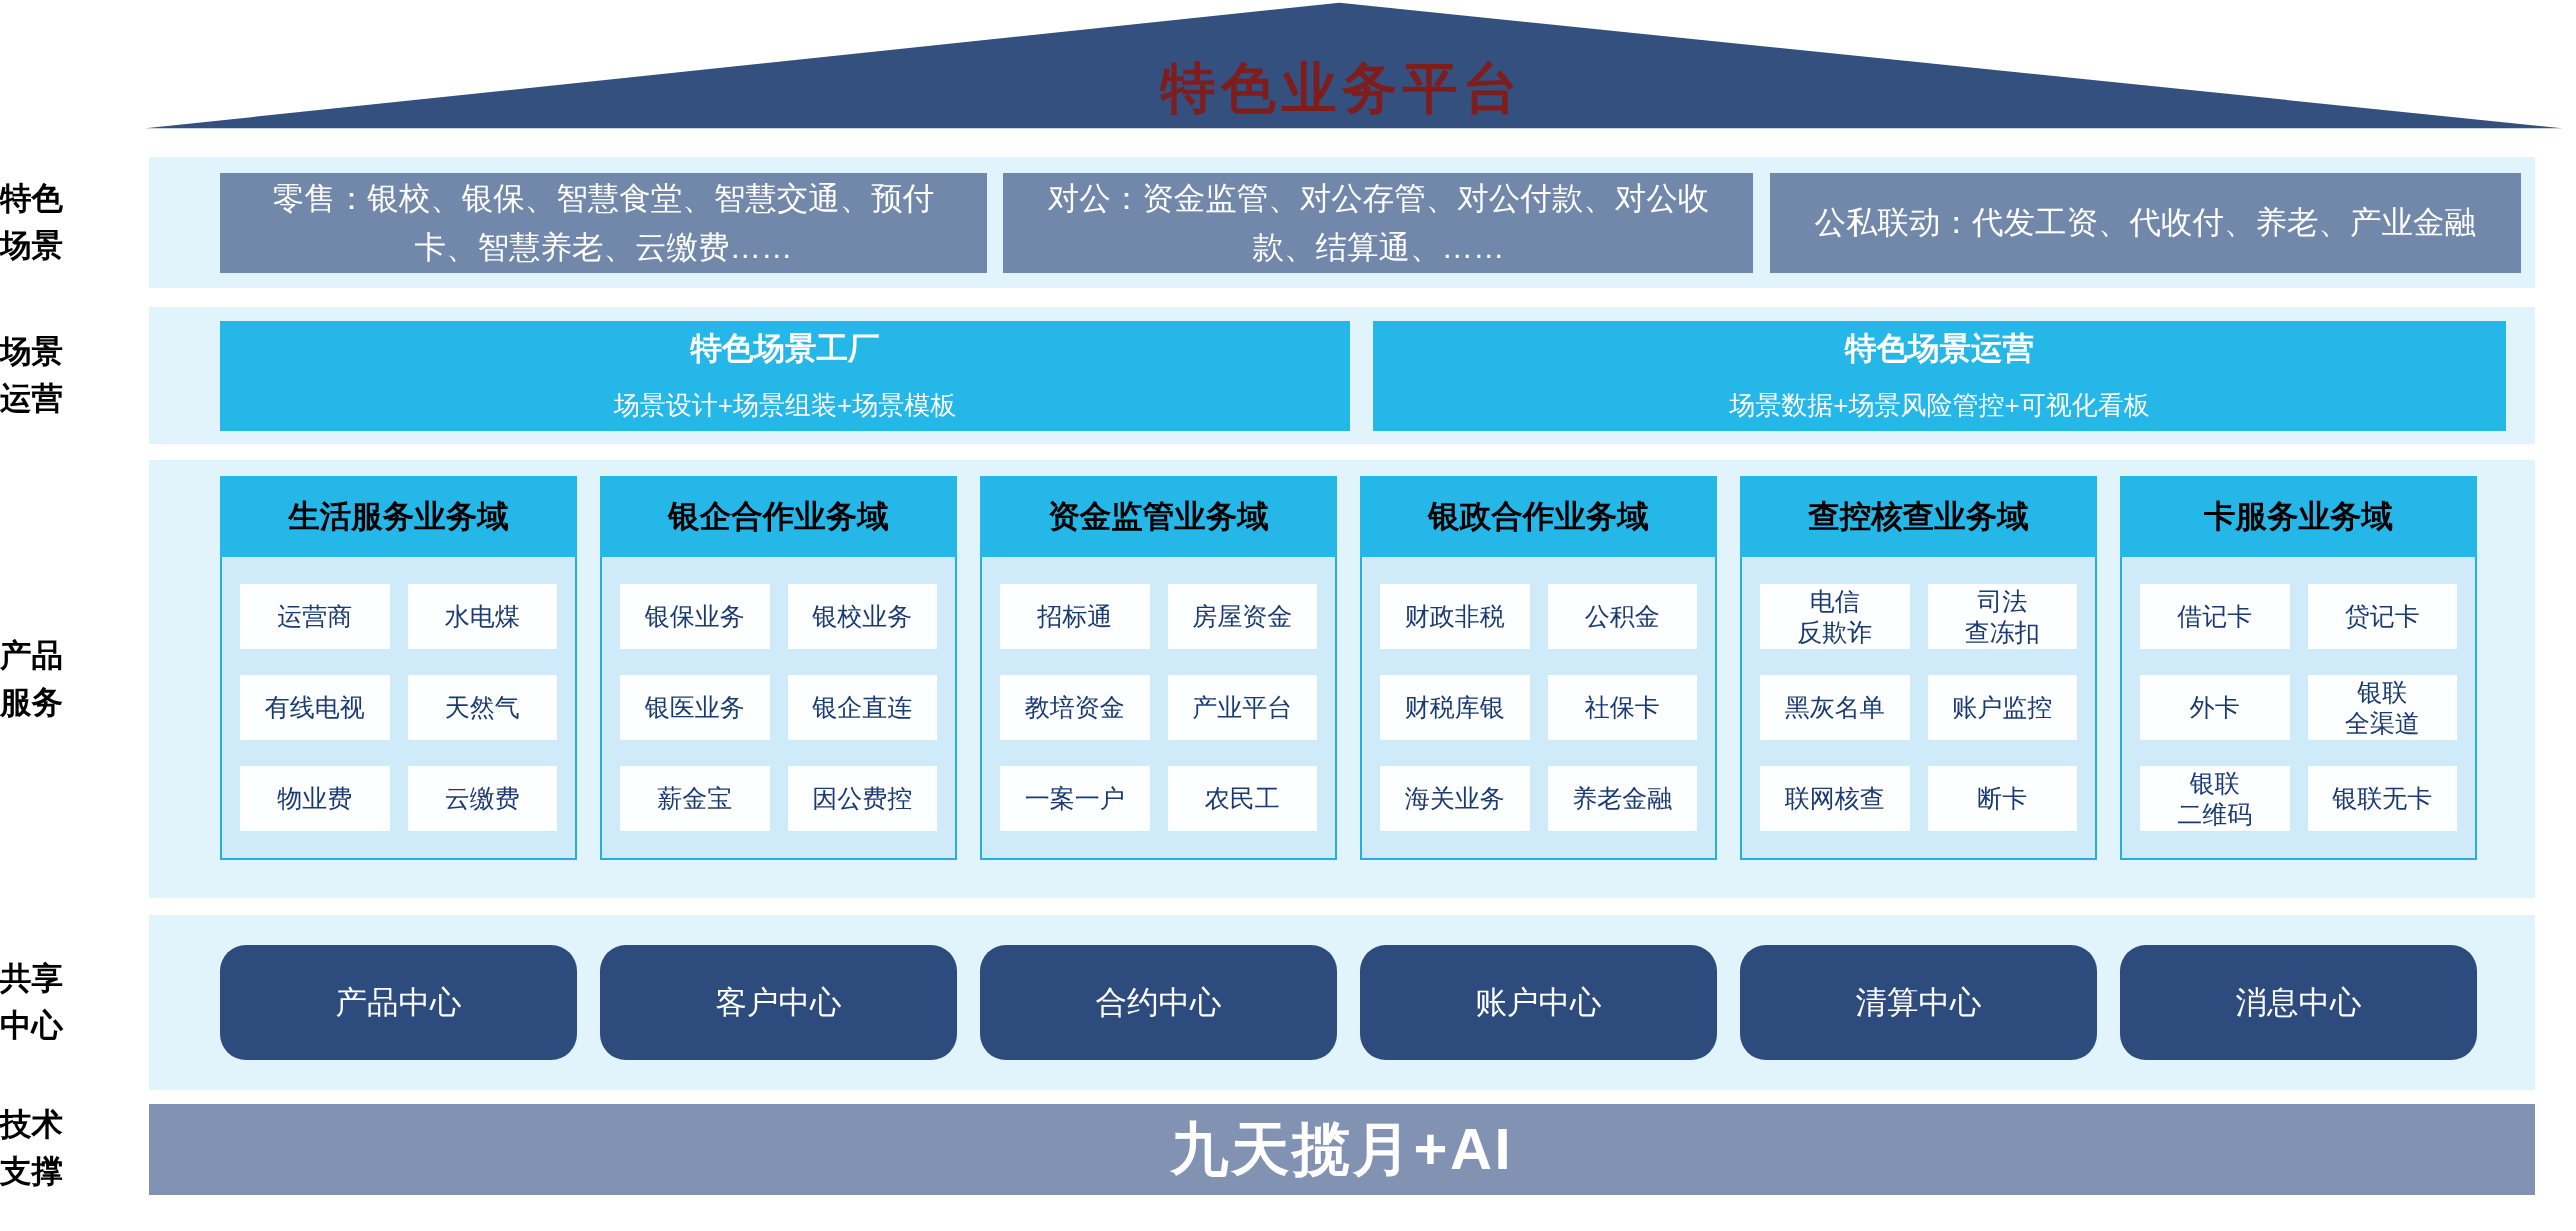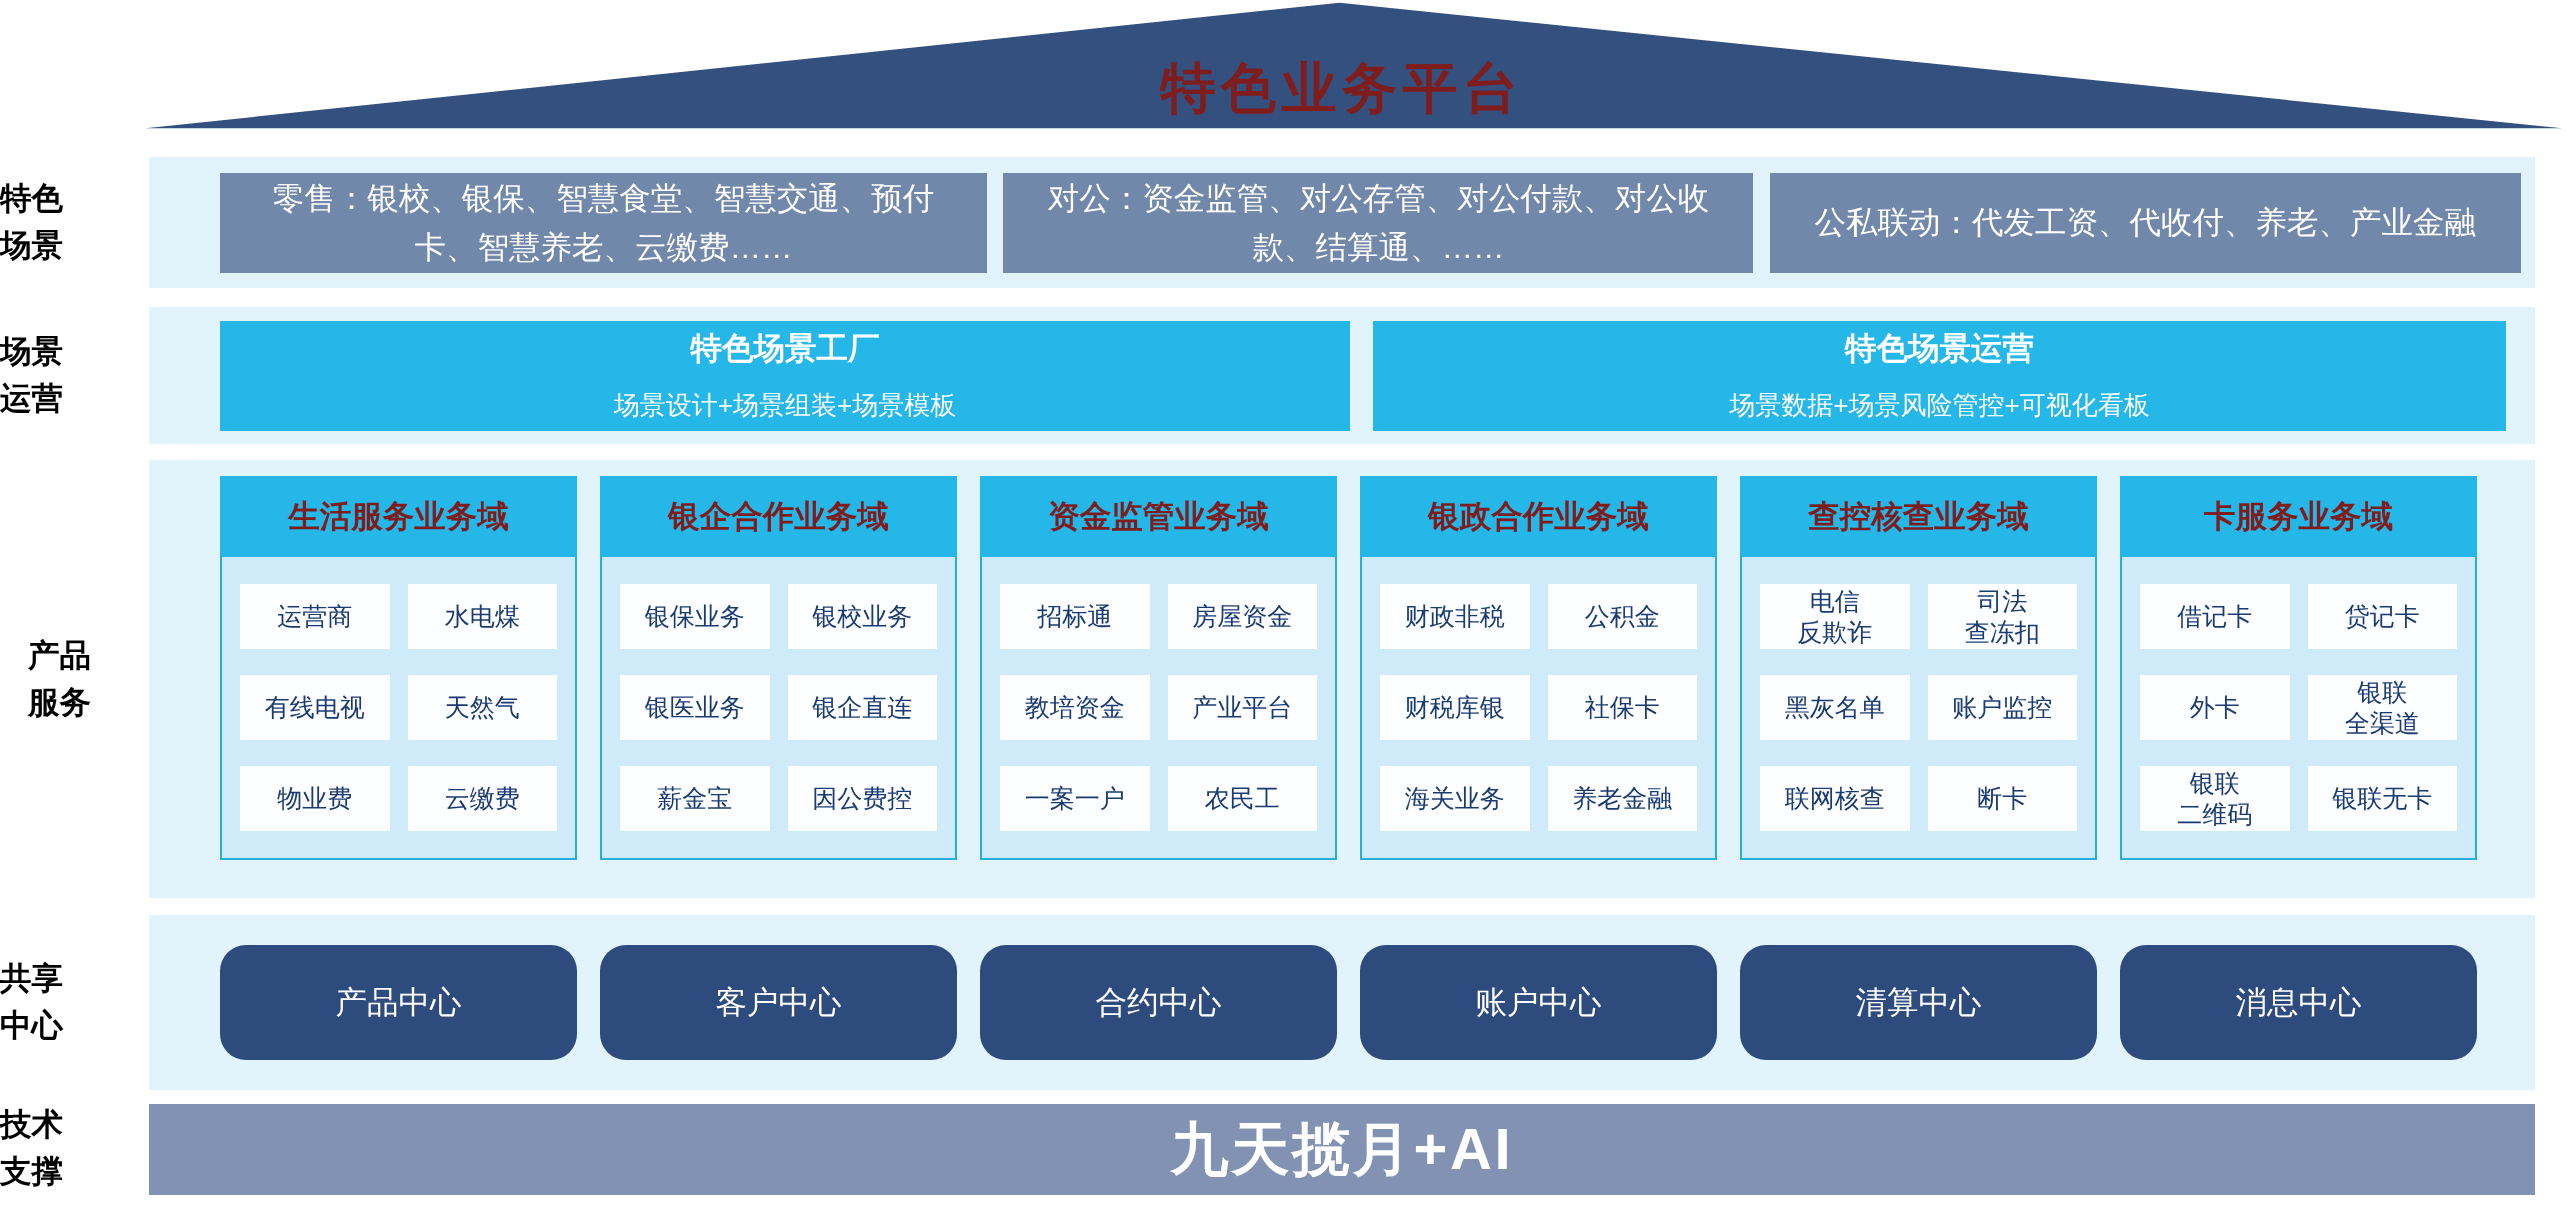--- a/index.html
+++ b/index.html
@@ -9,21 +9,21 @@
   
   .roof-svg{position:absolute;left:0;top:0;width:2576px;height:131px;display:block;}
   .platform-title{position:absolute;left:149px;top:52px;width:2386px;text-align:center;
     color:#7f1d1d;font-size:55px;font-weight:bold;letter-spacing:5.5px;}
 
   
   .side-label{position:absolute;left:0;width:145px;text-align:left;color:#000000;
     font-size:31.5px;font-weight:600;line-height:1.5;white-space:pre-line;}
   #lbl-scenes{top:175px;}
   #lbl-ops{top:328px;}
-  #lbl-products{top:632px;padding-left:28px;}
+  #lbl-products{top:632px;}
   #lbl-shared{top:955px;}
   #lbl-tech{top:1101px;}
 
   
   .band{position:absolute;left:149px;width:2386px;background:#e1f4fc;box-sizing:border-box;}
   #band-scenes{top:157px;height:131px;display:flex;align-items:center;padding-left:71px;gap:16.4px;}
   #band-ops{top:307px;height:137px;display:flex;align-items:center;padding-left:71px;gap:23px;}
   #band-products{top:460px;height:438px;display:flex;align-items:flex-start;padding:16.4px 0 0 71px;gap:23px;}
   #band-shared{top:915px;height:175px;display:flex;align-items:center;padding-left:71px;gap:23px;}
 
@@ -37,21 +37,21 @@
   
   .ops-box{background:#26b7e9;color:#ffffff;height:110px;display:flex;flex-direction:column;
     align-items:center;justify-content:center;gap:18px;box-sizing:border-box;}
   .ops-box.w1{width:1130px;}
   .ops-box.w2{width:1133px;}
   .ops-title{font-size:31.5px;font-weight:bold;}
   .ops-sub{font-size:26px;}
 
   
   .domain{width:357px;display:flex;flex-direction:column;}
-  .domain-header{height:81px;background:#26b7e9;color:#7f1d1d;font-size:31.5px;font-weight:bold;
+  .domain-header{height:81px;background:#26b7e9;color:#000000;font-size:31.5px;font-weight:bold;
     display:flex;align-items:center;justify-content:center;text-align:center;}
   .domain-body{height:303px;box-sizing:border-box;border:2.1px solid #25aede;border-top:none;
     background:#cfeaf8;display:grid;grid-template-columns:1fr 1fr;grid-auto-rows:1fr;
     gap:26px 18px;padding:27px 18px;}
   .cell{background:#fdfeff;color:#1a3a72;font-size:25px;display:flex;align-items:center;
     justify-content:center;text-align:center;white-space:pre-line;line-height:1.25;}
 
   
   .center-box{width:357px;height:115px;background:#2d4b7c;color:#ffffff;font-size:31.5px;
     display:flex;align-items:center;justify-content:center;border-radius:26px;}

